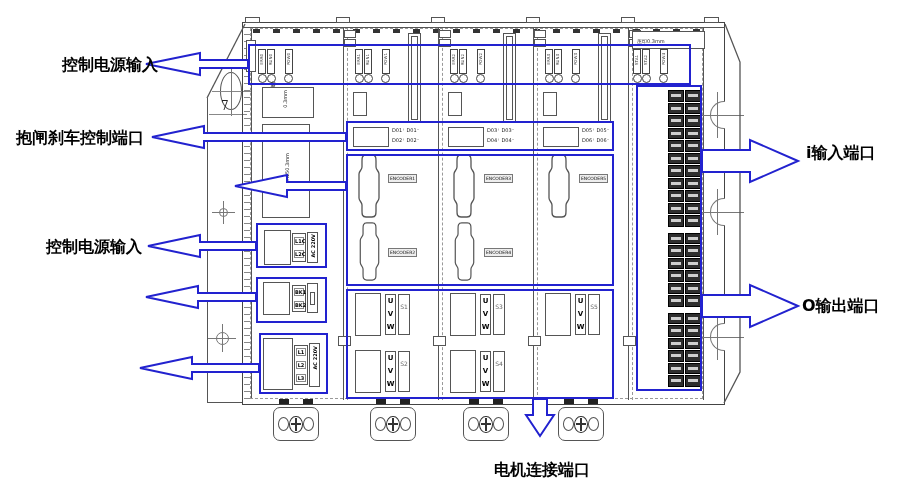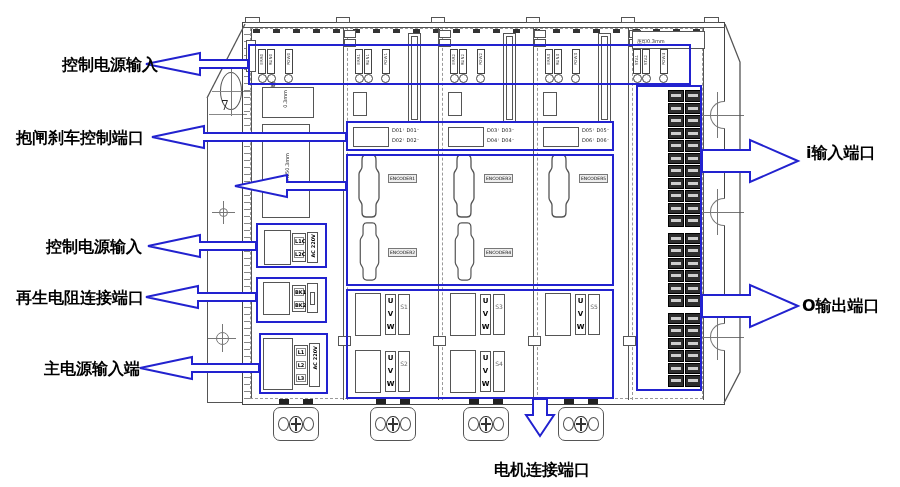--- a/index.html
+++ b/index.html
@@ -391,19 +391,17 @@
     <path class="blue-shape" d="M146,297 L198,286 L198,293 L256,293 L256,301 L198,301 L198,308 Z"></path>
     <path class="blue-shape" d="M140,368 L192,357 L192,364 L259,364 L259,372 L192,372 L192,379 Z"></path>
     <path class="blue-shape" d="M798,161 L750,140 L750,150 L702,150 L702,172 L750,172 L750,182 Z"></path>
     <path class="blue-shape" d="M798,306 L750,285 L750,295 L702,295 L702,317 L750,317 L750,327 Z"></path>
     <path class="blue-shape" d="M540,436 L526,415 L533,415 L533,399 L547,399 L547,415 L554,415 Z"></path>
   </svg>
 
   <div class="lbl" style="left:62px;top:55px">控制电源输入</div>
   <div class="lbl" style="left:16px;top:128px">抱闸刹车控制端口</div>
   <div class="lbl" style="left:46px;top:237px">控制电源输入</div>
-  <div class="lbl" style="left:16px;top:288px">再生电阻连接端口</div>
-  <div class="lbl" style="left:44px;top:359px">主电源输入端</div>
   <div class="lbl" style="left:806px;top:143px">i输入端口</div>
   <div class="lbl" style="left:802px;top:296px">O输出端口</div>
   <div class="lbl" style="left:494px;top:460px">电机连接端口</div>
 
 </div>
 
 </body></html>

